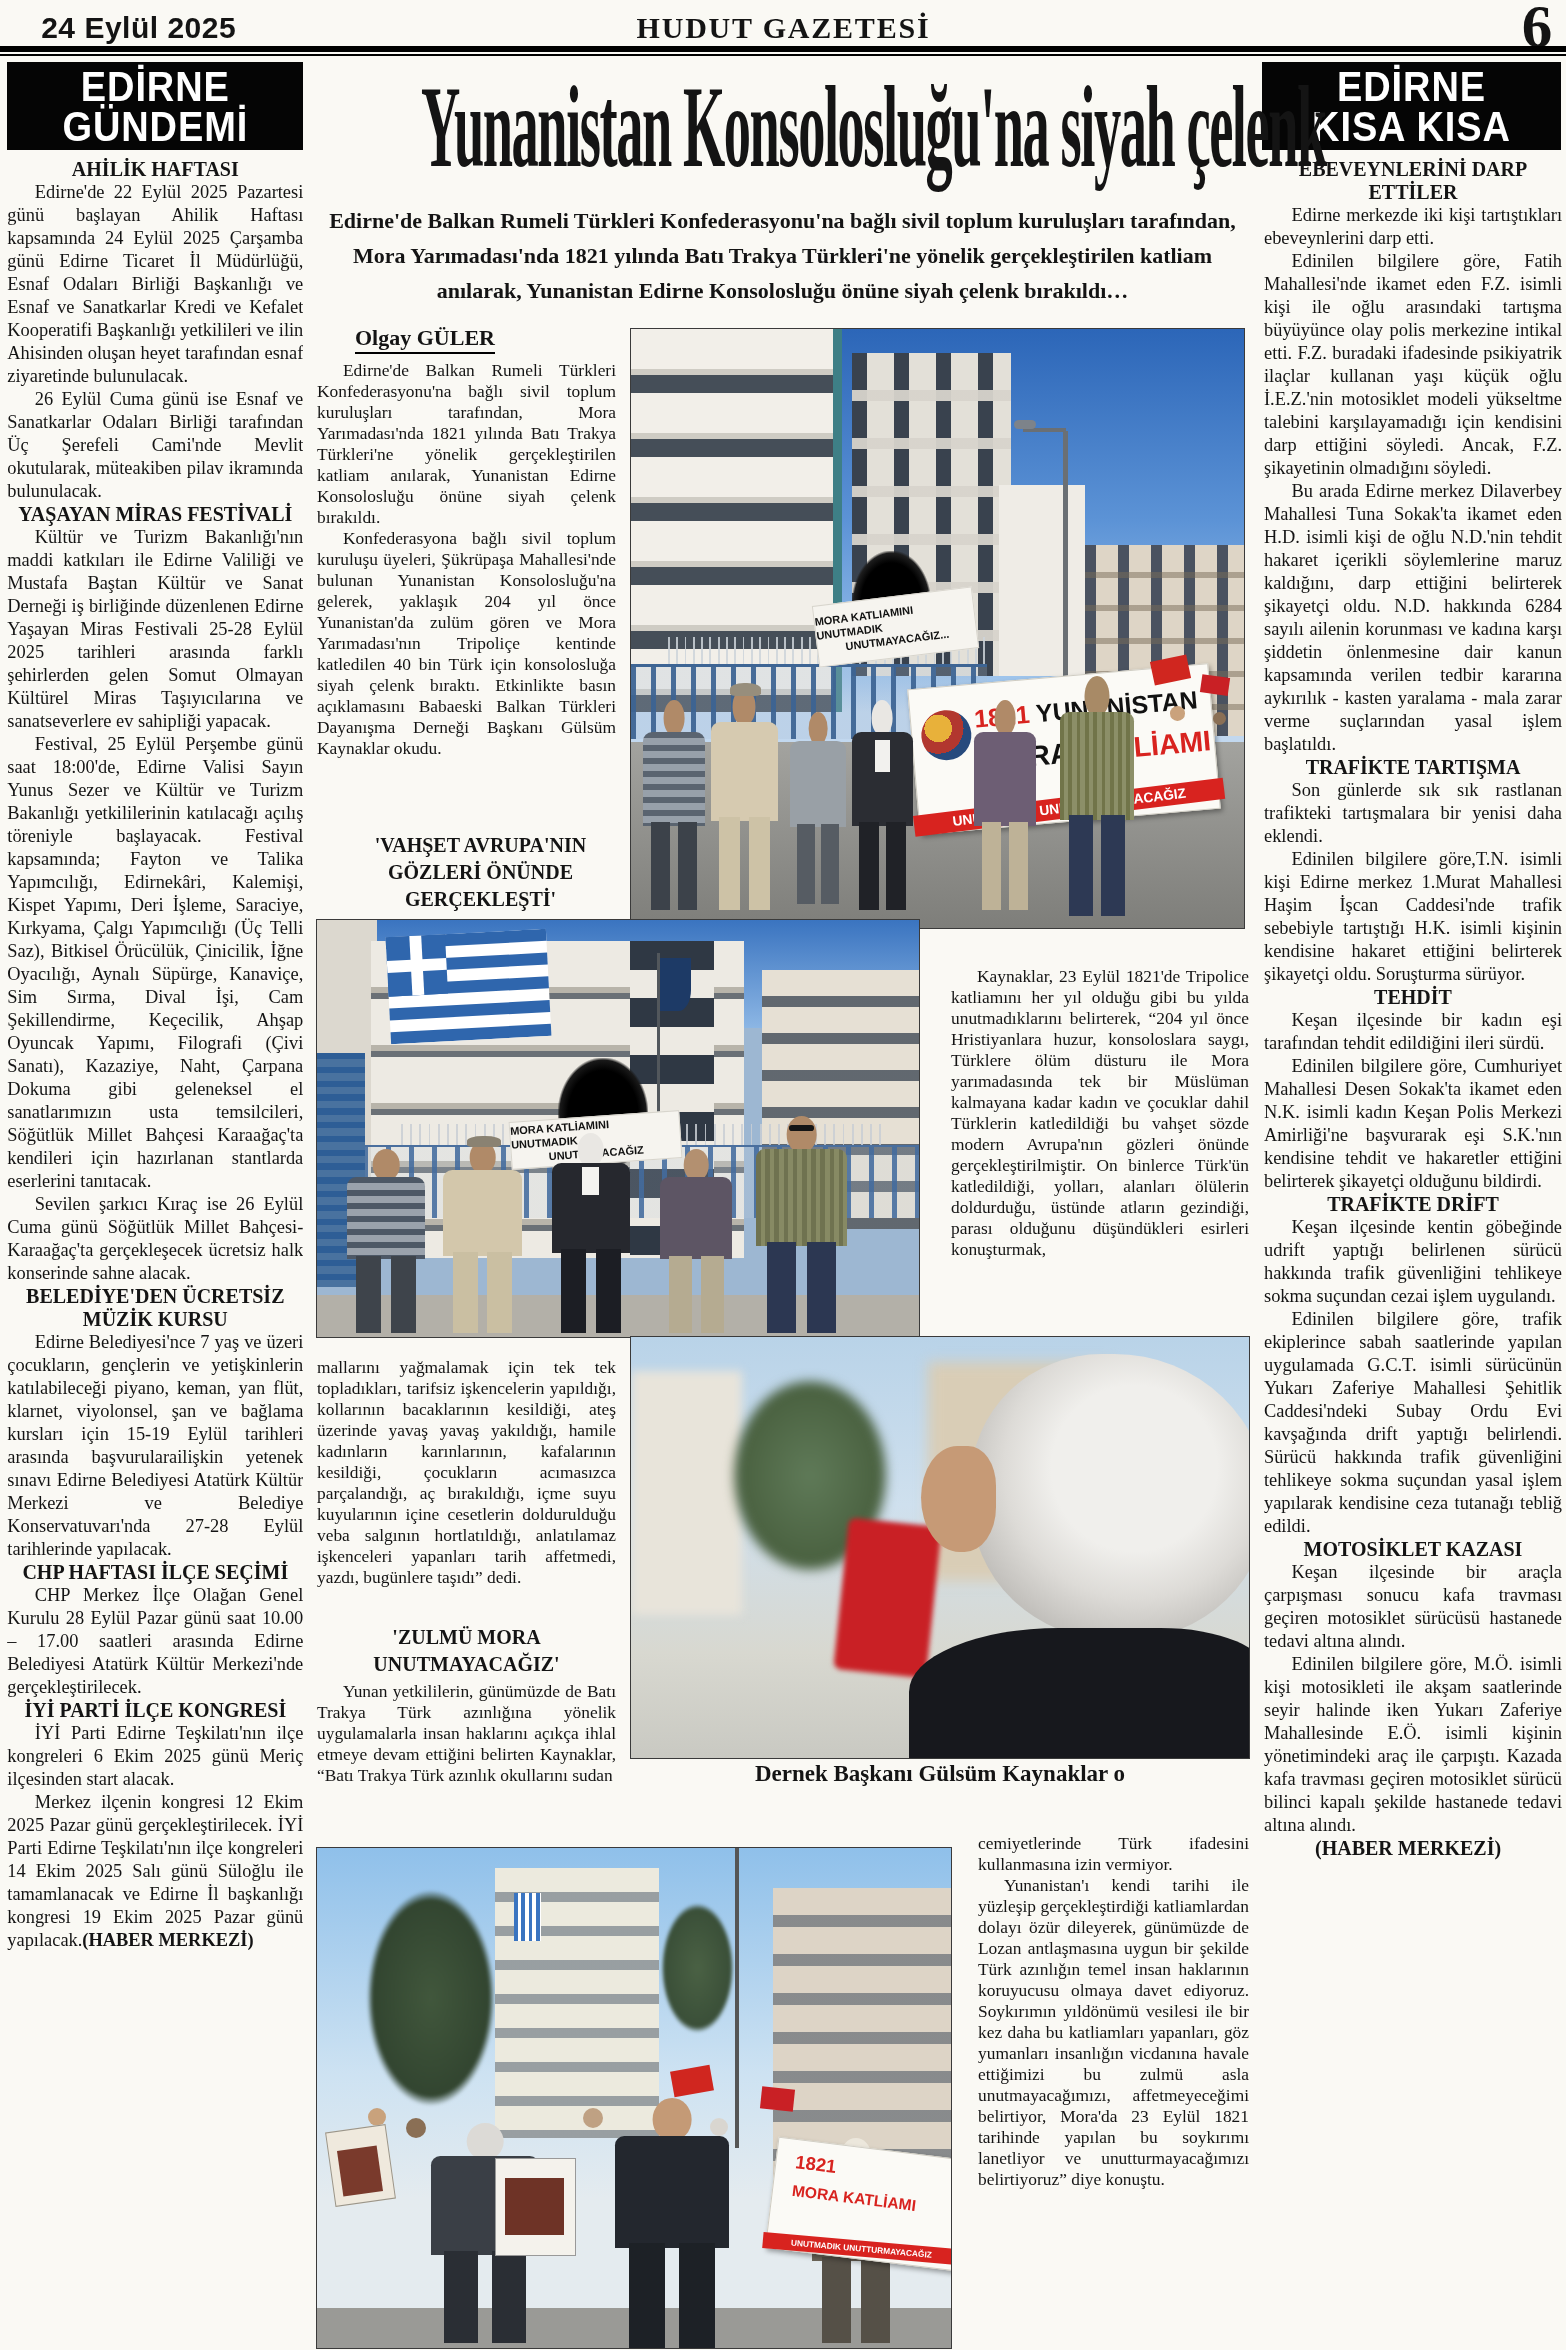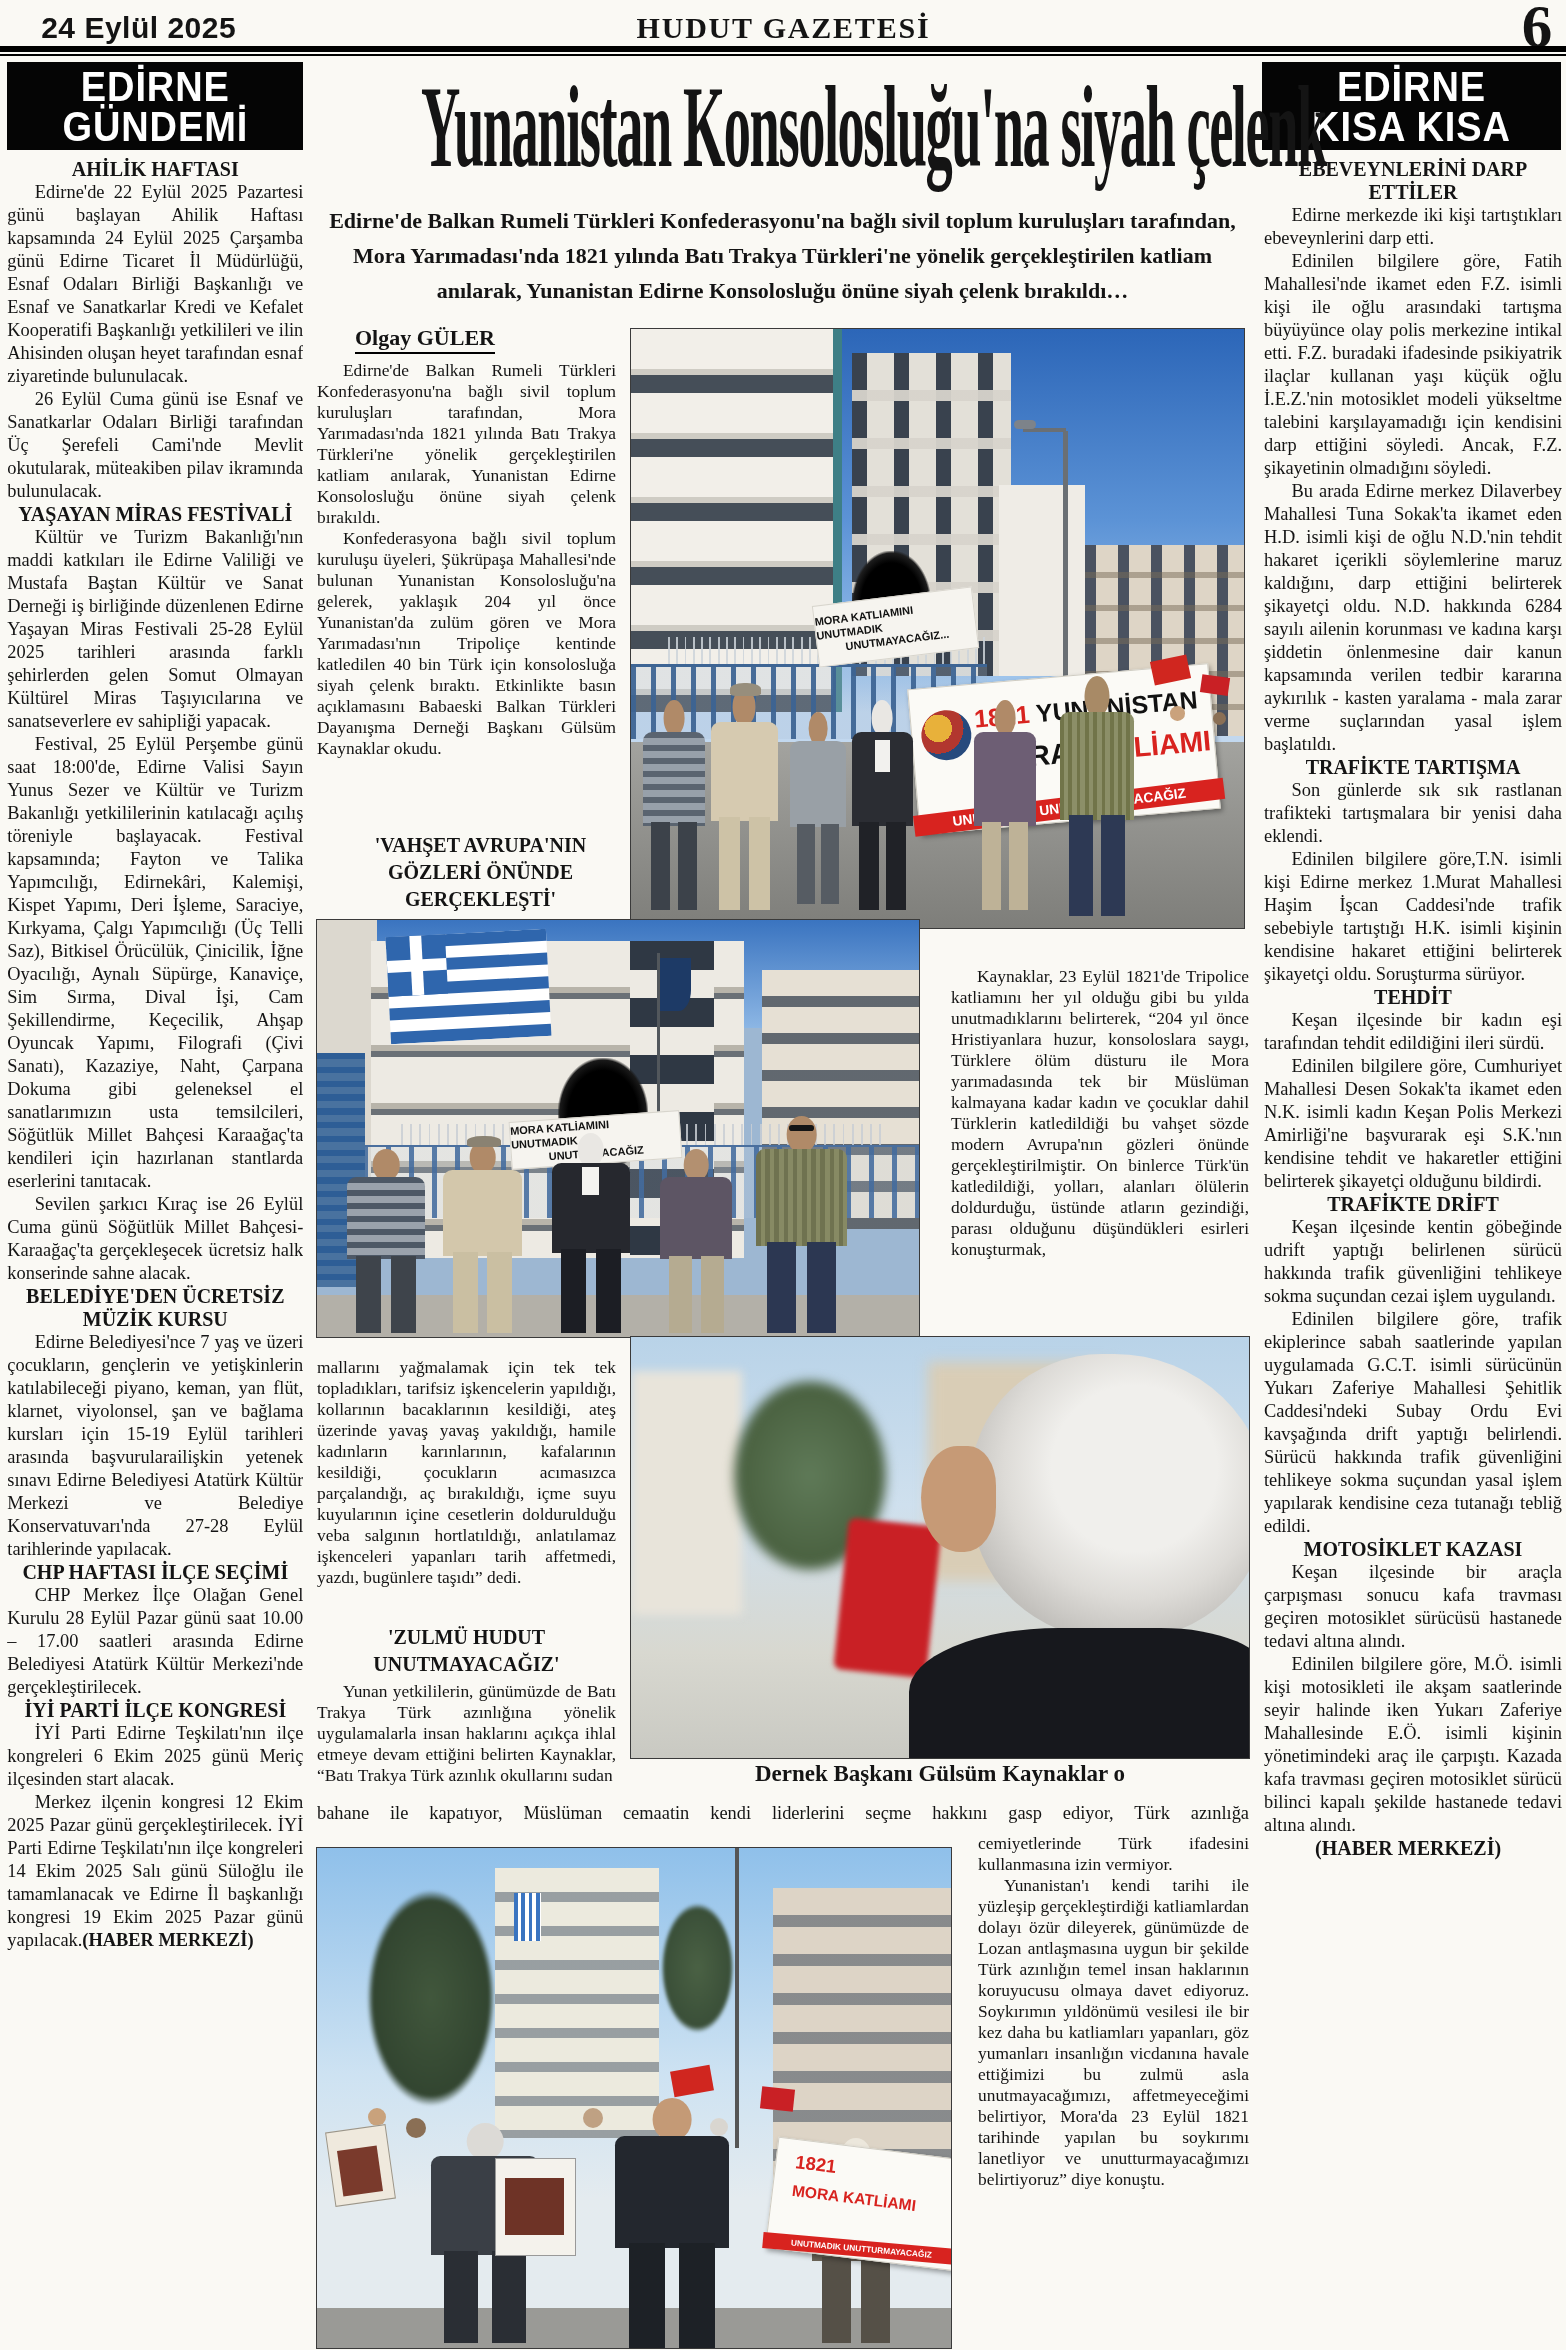--- a/index.html
+++ b/index.html
@@ -118,25 +118,24 @@
     <p>Edirne'de Balkan Rumeli Türkleri Konfederasyonu'na bağlı sivil toplum kuruluşları tarafından, Mora Yarımadası'nda 1821 yılında Batı Trakya Türkleri'ne yönelik gerçekleştirilen katliam anılarak, Yunanistan Edirne Konsolosluğu önüne siyah çelenk bırakıldı.</p>
     <p>Konfederasyona bağlı sivil toplum kuruluşu üyeleri, Şükrüpaşa Mahallesi'nde bulunan Yunanistan Konsolosluğu'na gelerek, yaklaşık 204 yıl önce Yunanistan'da zulüm gören ve Mora Yarımadası'nın Tripoliçe kentinde katledilen 40 bin Türk için konsolosluğa siyah çelenk bıraktı. Etkinlikte basın açıklamasını Babaeski Balkan Türkleri Dayanışma Derneği Başkanı Gülsüm Kaynaklar okudu.</p>
   </div>
   <div class="abs subhead" style="left:331px;top:832px;width:299px;height:84px;">'VAHŞET AVRUPA'NIN GÖZLERİ ÖNÜNDE GERÇEKLEŞTİ'</div>
   <div class="abs mcol" style="left:951px;top:966px;width:298px;height:369px;">
     <p>Kaynaklar, 23 Eylül 1821'de Tripolice katliamını her yıl olduğu gibi bu yılda unutmadıklarını belirterek, “204 yıl önce Hristiyanlara huzur, konsoloslara saygı, Türklere ölüm düsturu ile Mora yarımadasında tek bir Müslüman kalmayana kadar kadın ve çocuklar dahil Türklerin katledildiği bu vahşet sözde modern Avrupa'nın gözleri önünde gerçekleştirilmiştir. On binlerce Türk'ün katledildiği, yolları, alanları ölülerin doldurduğu, üstünde atların gezindiği, parası olduğunu düşündükleri esirleri konuşturmak,</p>
   </div>
   <div class="abs mcol" style="left:317px;top:1357px;width:299px;height:263px;">
     <p style="text-indent:0;">mallarını yağmalamak için tek tek topladıkları, tarifsiz işkencelerin yapıldığı, kollarının bacaklarının kesildiği, ateş üzerinde yavaş yavaş yakıldığı, hamile kadınların karınlarının, kafalarının kesildiği, çocukların acımasızca parçalandığı, aç bırakıldığı, içme suyu kuyularının içine cesetlerin doldurulduğu veba salgının hortlatıldığı, anlatılamaz işkenceleri yapanları tarih affetmedi, yazdı, bugünlere taşıdı” dedi.</p>
   </div>
-  <div class="abs subhead" style="left:317px;top:1624px;width:299px;height:55px;">'ZULMÜ HUDUT UNUTMAYACAĞIZ'</div>
+  <div class="abs subhead" style="left:317px;top:1624px;width:299px;height:55px;">'ZULMÜ MORA UNUTMAYACAĞIZ'</div>
   <div class="abs mcol" style="left:317px;top:1681px;width:299px;height:116px;">
     <p>Yunan yetkililerin, günümüzde de Batı Trakya Türk azınlığına yönelik uygulamalarla insan haklarını açıkça ihlal etmeye devam ettiğini belirten Kaynaklar, “Batı Trakya Türk azınlık okullarını sudan</p>
   </div>
-  <div class="abs wideline" style="left:317px;top:1800px;width:932px;height:29px;">bahane ile kapatıyor, Müslüman cemaatin kendi liderlerini seçme hakkını gasp ediyor, Türk azınlığa</div>
   <div class="abs mcol" style="left:978px;top:1833px;width:271px;height:496px;">
     <p style="text-indent:0;">cemiyetlerinde Türk ifadesini kullanmasına izin vermiyor.</p>
     <p>Yunanistan'ı kendi tarihi ile yüzleşip gerçekleştirdiği katliamlardan dolayı özür dileyerek, günümüzde de Lozan antlaşmasına uygun bir şekilde Türk azınlığın temel insan haklarının koruyucusu olmaya davet ediyoruz. Soykırımın yıldönümü vesilesi ile bir kez daha bu katliamları yapanları, göz yumanları insanlığın vicdanına havale ettiğimizi bu zulmü asla unutmayacağımızı, affetmeyeceğimi belirtiyor, Mora'da 23 Eylül 1821 tarihinde yapılan bu soykırımı lanetliyor ve unutturmayacağımızı belirtiyoruz” diye konuştu.</p>
   </div>
   <div class="abs caption" style="left:631px;top:1761px;width:618px;">Dernek Başkanı Gülsüm Kaynaklar o</div>
 
   <div class="ph" style="left:631px;top:329px;width:613px;height:599px;">
     <i style="left:0;top:0;right:0;bottom:0;background:linear-gradient(180deg,#2c66b8 0%,#5c93d6 32%,#9ec4ec 58%,#c2d8ef 64%);"></i>
     <i style="left:0;right:0;bottom:0;height:31%;background:linear-gradient(180deg,#a3a39f,#7e7e7a);"></i>
     <i style="left:0;top:0;width:34%;height:64%;background:repeating-linear-gradient(180deg,#f2efe9 0 40px,#cfccc4 40px 46px,#454e58 46px 64px);"></i>

